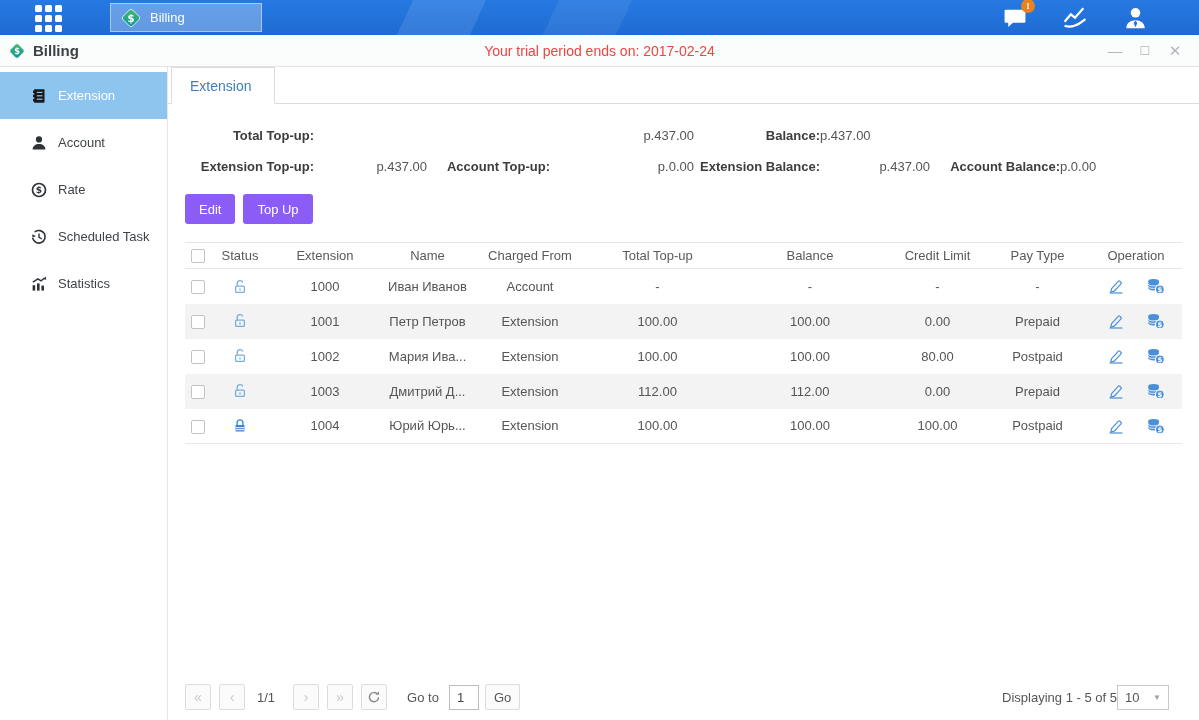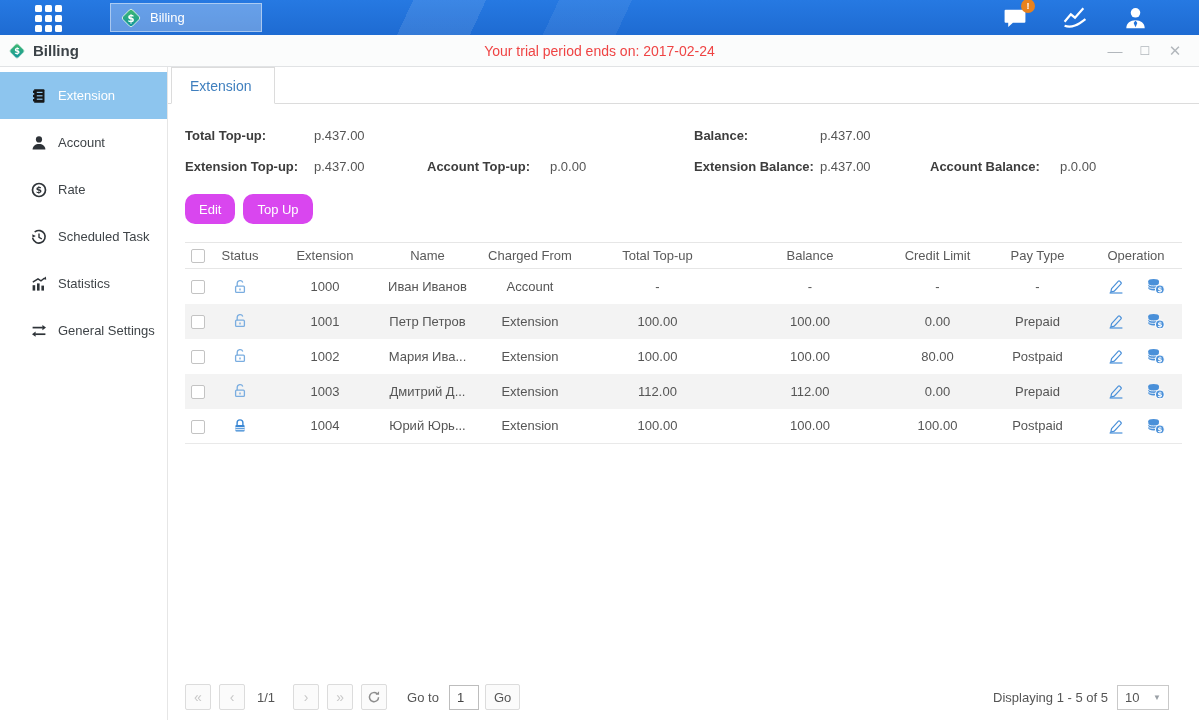--- a/index.html
+++ b/index.html
@@ -41,30 +41,30 @@
 
   .main { flex:1; position:relative; background:#fff; }
 
   
   .tabstrip { height:37px; border-bottom:1px solid #dcdcdc; display:flex; }
   .tab { margin-left:3px; margin-bottom:-1px; width:104px; background:#fff;
     border:1px solid #dcdcdc; border-bottom:1px solid #fff;
     font-size:14px; color:#3f7fbe; display:flex; align-items:center; padding-left:18px; cursor:pointer; }
 
   
-  .summary { padding:16px 17px 0 17px; font-size:13px; }
+  .summary { padding:16px 17px 0 17px; font-size:13px;text-align:right; }
   .srow { display:flex; height:31px; align-items:center; }
   .srow b { color:#3d3d3d; }
   .srow span.val { color:#555; }
   .w129{width:129px;} .w380{width:380px;} .w126{width:126px;} .w113{width:113px;}
   .w123{width:123px;} .w144{width:144px;} .w110{width:110px;} .w130{width:130px;}
 
   
   .btnrow { padding:12px 17px 0 17px; display:flex; gap:8px; }
-  .btn { background:#d946ef; color:#fff; border:none; border-radius:10px; font-size:13px;
+  .btn { background:#8b5cf6; color:#fff; border:none; border-radius:3px; font-size:13px;
     height:30px; padding:0 14px; cursor:pointer; font-family:"Liberation Sans", sans-serif; }
 
   
   .tblwrap { padding:18px 17px 0 17px; }
   table { width:997px; border-collapse:collapse; table-layout:fixed; font-size:13px; color:#555; }
   thead td { border-top:1px solid #e6e6e6; border-bottom:1px solid #e6e6e6; height:26px;
     text-align:center; color:#5a5a5a; }
   tbody td { height:35px; text-align:center; }
   tbody tr:nth-child(even) { background:#f3f3f3; }
   tbody tr:last-child td { border-bottom:1px solid #e9e9e9; }
@@ -79,21 +79,21 @@
     display:flex; align-items:center; font-size:13px; color:#555; }
   .pbtn { width:26px; height:26px; border:1px solid #dcdcdc; background:#fbfbfb; border-radius:2px;
     display:flex; align-items:center; justify-content:center; color:#c8c8c8; font-size:14px;
     cursor:pointer; margin-right:8px; }
   .pind { margin:0 6px 0 0; padding:0 4px; }
   .goto-label { margin:0 10px 0 12px; }
   .goto-input { width:30px; height:25px; border:1px solid #bdbdbd; font-size:13px; color:#444;
     padding-left:7px; font-family:"Liberation Sans", sans-serif; }
   .gobtn { margin-left:6px; height:26px; padding:0 8px; border:1px solid #dcdcdc; background:#fbfbfb;
     font-size:13px; color:#555; border-radius:2px; cursor:pointer; font-family:"Liberation Sans", sans-serif; }
-  .pright { margin-left:auto; display:flex; align-items:center; gap:9px; }
+  .pright { margin-left:auto; display:flex; align-items:center; }
   .psize { width:52px; height:25px; border:1px solid #c9c9c9; background:#fff; display:flex;
     align-items:center; justify-content:space-between; padding:0 7px; cursor:pointer; color:#555; }
   .psize .arr { color:#9aa0a6; font-size:8px; }
 </style>
 </head>
 <body>
 
 <div class="topbar">
   <div class="apps-grid">
     <i></i>
@@ -217,31 +217,20 @@
       <span class="sicon">
         <svg width="16" height="16" viewBox="0 0 16 16">
           <rect x="1.6" y="9.2" width="2.6" height="5.4" fill="#2e3338"></rect>
           <rect x="6" y="7.4" width="2.6" height="7.2" fill="#2e3338"></rect>
           <rect x="10.4" y="9.6" width="2.6" height="5" fill="#2e3338"></rect>
           <path d="M1.8 6.2 l5.2-3.4 3 2 3.6-2.8" fill="none" stroke="#2e3338" stroke-width="1.4"></path>
           <path d="M14.8 0.6 l0.4 3.2-3-0.9 z" fill="#2e3338"></path>
         </svg>
       </span>
       <span>Statistics</span>
-    </div>
-    <div class="side-item">
-      <span class="sicon">
-        <svg width="16" height="16" viewBox="0 0 16 16">
-          <path d="M1.6 4.6 h10.2" stroke="#2e3338" stroke-width="1.7"></path>
-          <path d="M11.4 2 L15 4.6 l-3.6 2.6 z" fill="#2e3338"></path>
-          <path d="M14.4 11.2 H4.2" stroke="#2e3338" stroke-width="1.7"></path>
-          <path d="M4.6 8.6 L1 11.2 l3.6 2.6 z" fill="#2e3338"></path>
-        </svg>
-      </span>
-      <span>General Settings</span>
     </div>
   </div>
 
   <div class="main">
     <div class="tabstrip">
       <div class="tab">Extension</div>
     </div>
 
     <div class="summary">
       <div class="srow">

